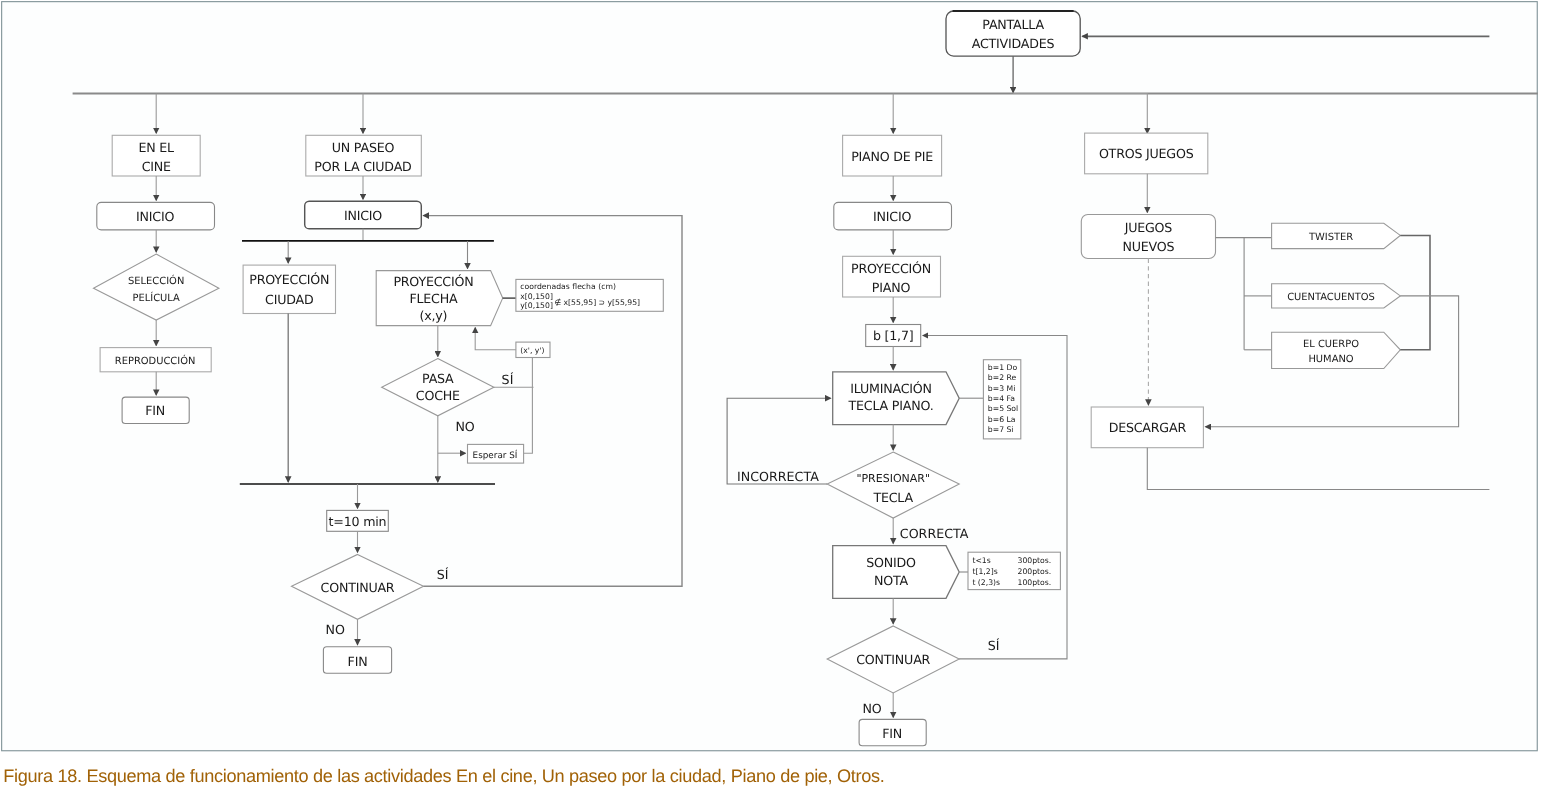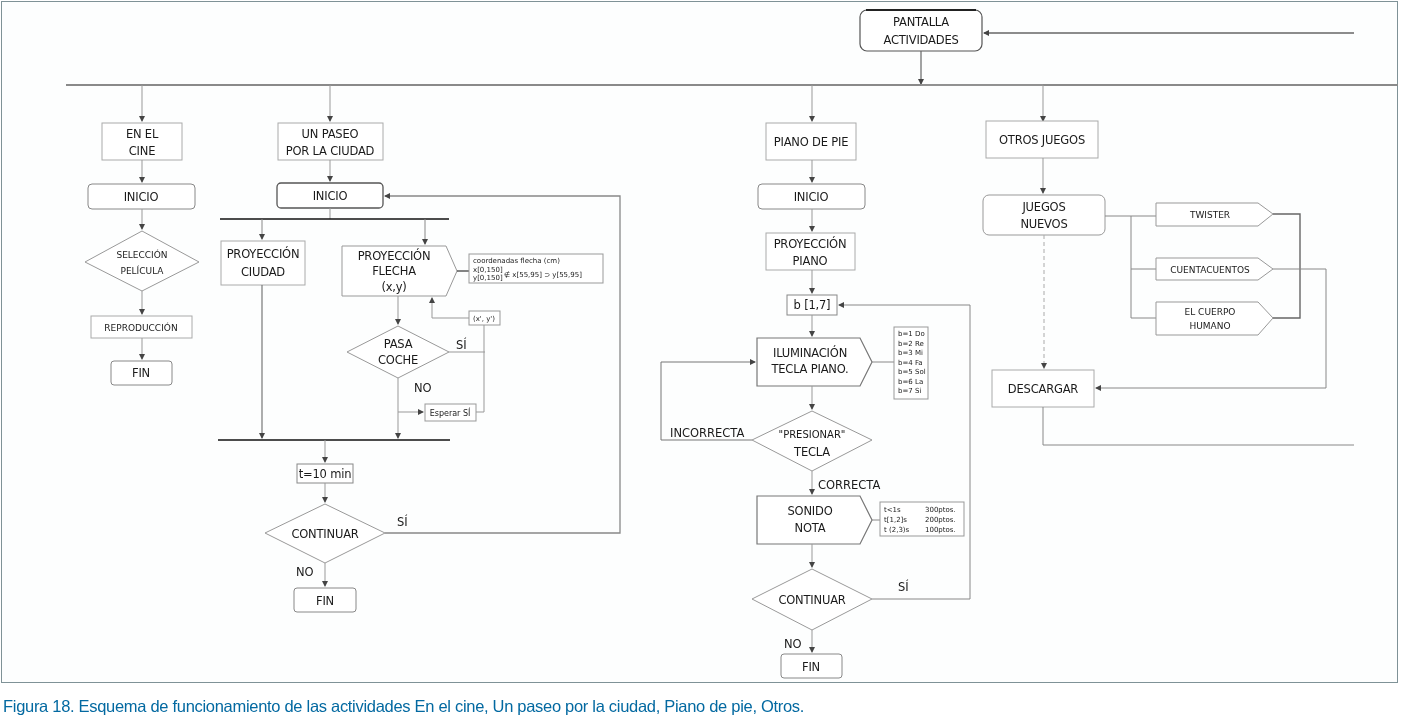--- a/index.html
+++ b/index.html
@@ -4,21 +4,21 @@
 <style>
   html, body { margin: 0; padding: 0; background: #ffffff; }
   body { width: 1401px; height: 720px; position: relative; overflow: hidden; font-family: "DejaVu Sans", sans-serif; }
   #frame { position: absolute; left: 1px; top: 1px; width: 1397px; height: 682px; border: 1px solid #7f9297; background: #fdfefe; box-sizing: border-box; }
   #diagram { position: absolute; left: 0; top: 0; }
   #diagram text { font-family: "DejaVu Sans", sans-serif; fill: #1a1a1a; }
   .lbl { font-size: 11.5px; letter-spacing: -0.2px; }
   .sm { font-size: 9px; }
   .xs { font-size: 7px; }
   .edge { font-size: 11.5px; }
-  #caption { position: absolute; left: 3px; top: 697px; font-family: "Liberation Sans", sans-serif; font-size: 16.5px; color: #0369a1; letter-spacing: -0.3px; white-space: nowrap; }
+  #caption { position: absolute; left: 3px; top: 697px; font-family: "Liberation Sans", sans-serif; font-size: 16.5px; color: #a16207; letter-spacing: -0.3px; white-space: nowrap; }
 </style>
 </head>
 <body>
 
 <div id="frame"></div>
 
 <svg id="diagram" width="1401" height="690" viewBox="0 0 1401 690">
   <defs>
     <marker id="arr" markerWidth="6" markerHeight="6" refX="5" refY="3" orient="auto" markerUnits="userSpaceOnUse">
       <path d="M0,0 L6,3 L0,6 z" fill="#444"></path>

